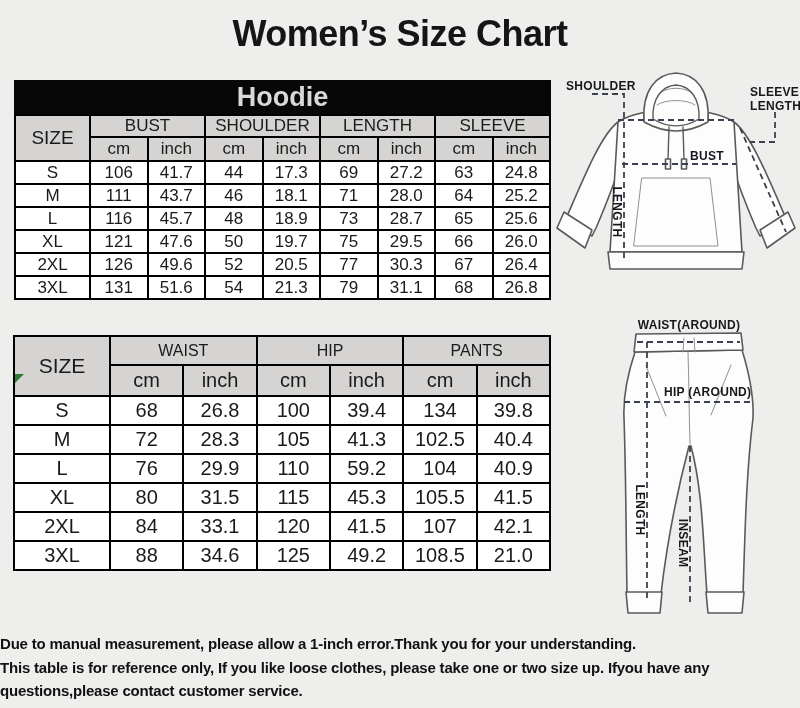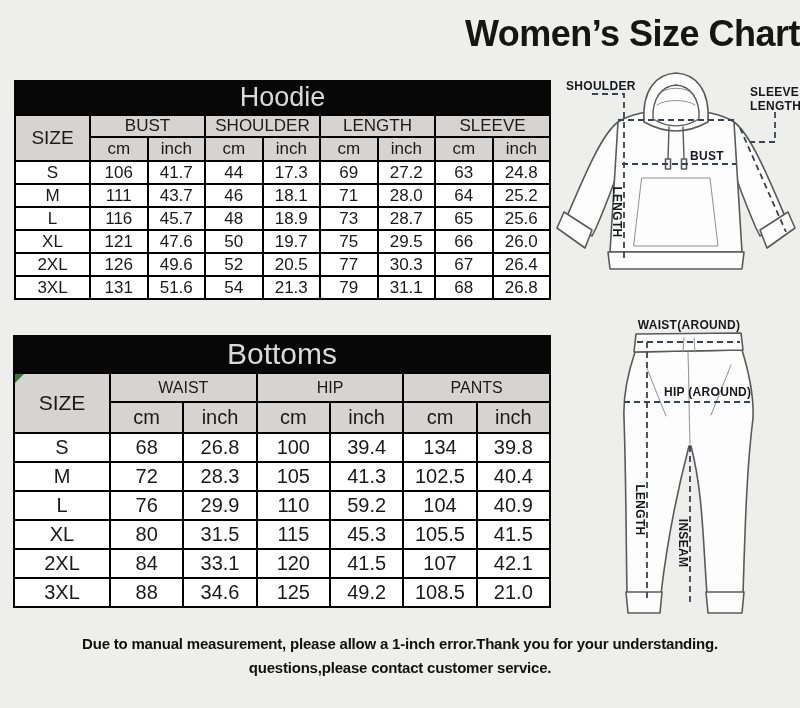--- a/index.html
+++ b/index.html
@@ -9,33 +9,33 @@
     width: 800px;
     height: 708px;
     background: #eeeeec;
     font-family: "Liberation Sans", sans-serif;
     overflow: hidden;
   }
   .page-title {
     position: absolute;
     top: 13px; left: 0;
     width: 100%;
-    text-align: right;
+    text-align: center;
     font-size: 36px;
     font-weight: bold;
     color: #151515;
     letter-spacing: -0.5px;
   }
   .size-section { position: absolute; }
   #hoodie-section { left: 14px; top: 80px; width: 537px; }
   #bottoms-section { left: 13px; top: 335px; width: 538px; }
   .banner {
     background: #070707;
     text-align: center;
-    font-weight: normal;
+    font-weight: bold;
     color: #d9d9d9;
   }
   #hoodie-section .banner { height: 34px; line-height: 35px; font-size: 27px; }
   #bottoms-section .banner { height: 37px; line-height: 38px; font-size: 30px; }
   table { width: 100%; border-collapse: collapse; table-layout: fixed; }
   th, td {
     border: 2px solid #000;
     text-align: center;
     padding: 0;
     font-weight: normal;
@@ -75,21 +75,20 @@
     font-family: "Liberation Sans", sans-serif;
     font-size: 12px;
     font-weight: bold;
     fill: #16181d;
     letter-spacing: 0.3px;
   }
   .footer {
     position: absolute;
     top: 632px; left: 0;
     width: 100%;
-    text-align: center;
     font-size: 15px;
     font-weight: bold;
     color: #111111;
     line-height: 23.5px;
     letter-spacing: -0.2px;
   }
 </style>
 </head>
 <body>
 
@@ -196,21 +195,20 @@
           <td>31.1</td>
           <td>68</td>
           <td>26.8</td>
         </tr>
       </tbody>
     </table>
   </div>
 
   <div class="size-section" id="bottoms-section">
     <div class="green-corner"></div>
-    <div class="banner">Bottoms</div>
     <table>
       <colgroup>
           <col class="size-col">
           <col>
           <col>
           <col>
           <col>
           <col>
           <col>
         </colgroup>
@@ -349,16 +347,17 @@
 
       <text class="diagram-label" x="99" y="19" text-anchor="middle">WAIST(AROUND)</text>
       <text class="diagram-label" x="74" y="86">HIP (AROUND)</text>
       <text class="diagram-label" x="46" y="200" text-anchor="middle" transform="rotate(90 46 200)">LENGTH</text>
       <text class="diagram-label" x="89" y="233" text-anchor="middle" transform="rotate(90 89 233)">INSEAM</text>
     </svg>
   </div>
 
   <div class="footer">
     <div>Due to manual measurement, please allow a 1-inch error.Thank you for your understanding.</div>
+    <div>This table is for reference only, If you like loose clothes, please take one or two size up. Ifyou have any</div>
     <div>questions,please contact customer service.</div>
   </div>
 
 </div>
 
 </body></html>

